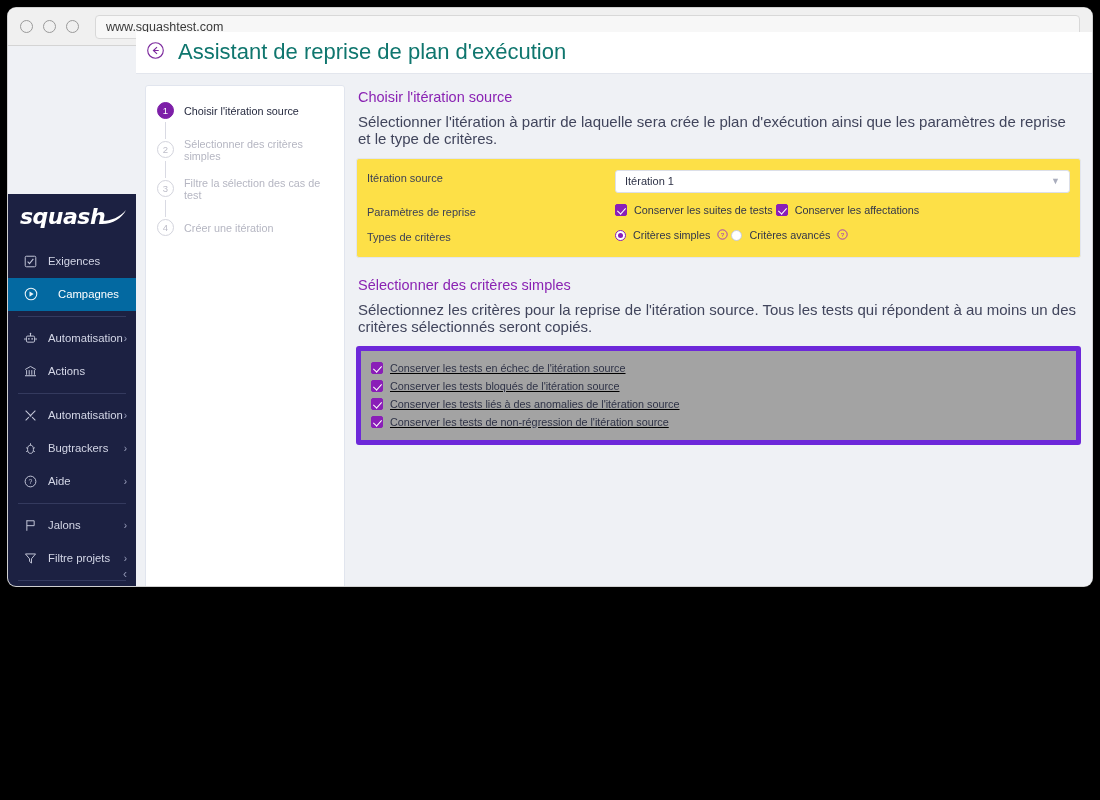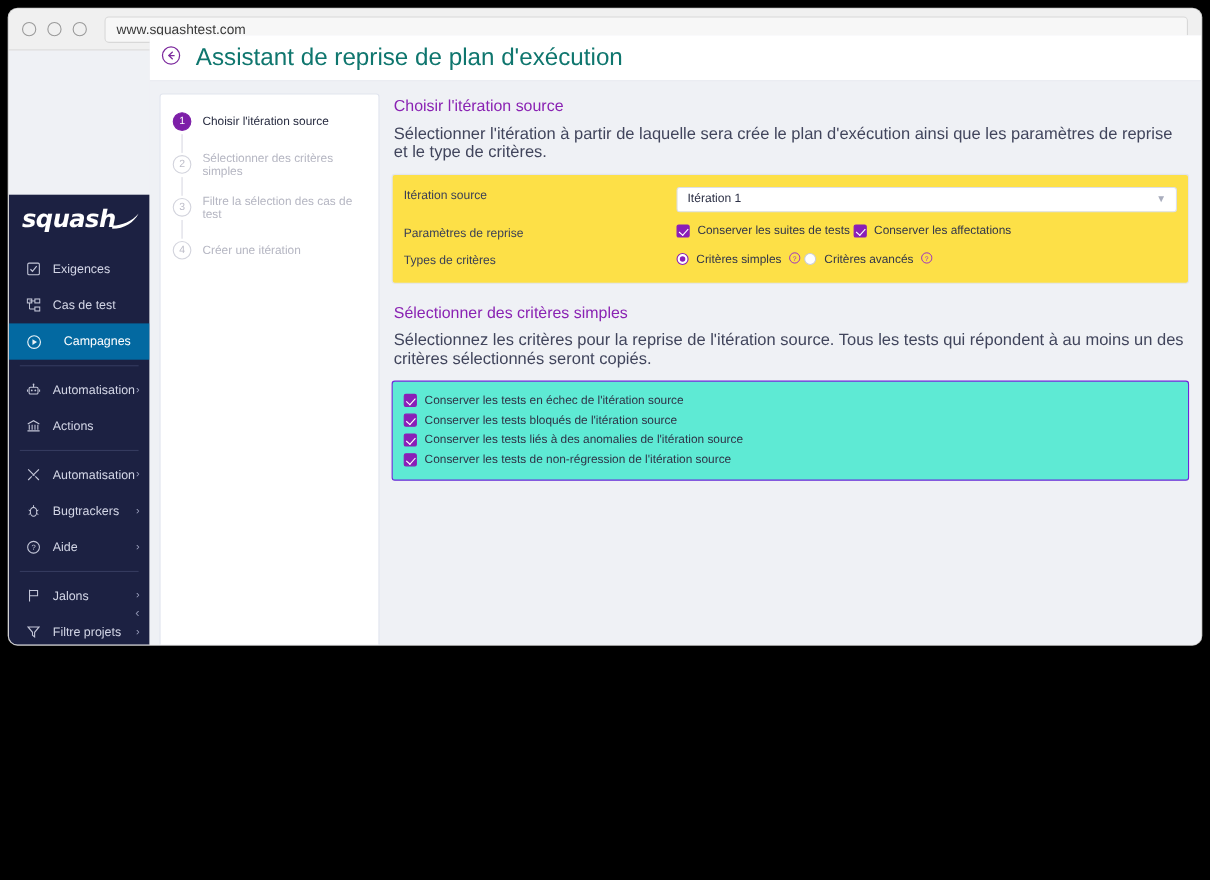--- a/index.html
+++ b/index.html
@@ -334,24 +334,25 @@
     border-radius: 50%;
     background: #8a1eb8;
   }
   .help-ico {
     margin-left: 7px;
     color: #9b2fc4;
     flex: none;
     cursor: pointer;
   }
   .crit-card {
-    background: #5eead4;
-    border: 1px solid #6d28d9;
+    background: #a3a3a3;
+    border: 5px solid #6d28d9;
     border-radius: 3px;
     padding: 11px 10px;
+    text-decoration: underline;
   }
   .crit-row {
     display: flex;
     align-items: center;
     font-size: 10.8px;
     color: #2f3347;
     height: 13px;
     margin-bottom: 5px;
     cursor: pointer;
   }
@@ -400,31 +401,20 @@
 
       <div class="nav-list">
         <div class="nav-item">
           <span class="nav-ico">
             <svg width="13" height="13" viewBox="0 0 16 16">
                 <rect x="1.5" y="1.5" width="13" height="13" rx="1.5" fill="none" stroke="#d3d6e6" stroke-width="1.2"></rect>
                 <path d="M4.5 8.3 L6.8 10.6 L11.5 4.8" fill="none" stroke="#d3d6e6" stroke-width="1.3"></path>
               </svg>
           </span>
           <span>Exigences</span>
-        </div>
-        <div class="nav-item">
-          <span class="nav-ico">
-            <svg width="13" height="13" viewBox="0 0 16 16">
-                <rect x="1" y="1" width="5" height="4.4" fill="none" stroke="#d3d6e6" stroke-width="1.2"></rect>
-                <rect x="9.5" y="1" width="5.5" height="4.4" fill="none" stroke="#d3d6e6" stroke-width="1.2"></rect>
-                <rect x="9.5" y="10" width="5.5" height="4.4" fill="none" stroke="#d3d6e6" stroke-width="1.2"></rect>
-                <path d="M3.5 5.4 L3.5 12.2 L9.5 12.2 M3.5 3.2 L9.5 3.2" fill="none" stroke="#d3d6e6" stroke-width="1.1"></path>
-              </svg>
-          </span>
-          <span>Cas de test</span>
         </div>
         <div class="nav-item active">
           <span class="nav-ico">
             <svg width="14" height="14" viewBox="0 0 16 16">
                 <circle cx="8" cy="8" r="6.6" fill="none" stroke="#ffffff" stroke-width="1.2"></circle>
                 <path d="M6.3 5 L11 8 L6.3 11 Z" fill="#ffffff"></path>
               </svg>
           </span>
           <span>Campagnes</span>
         </div>

